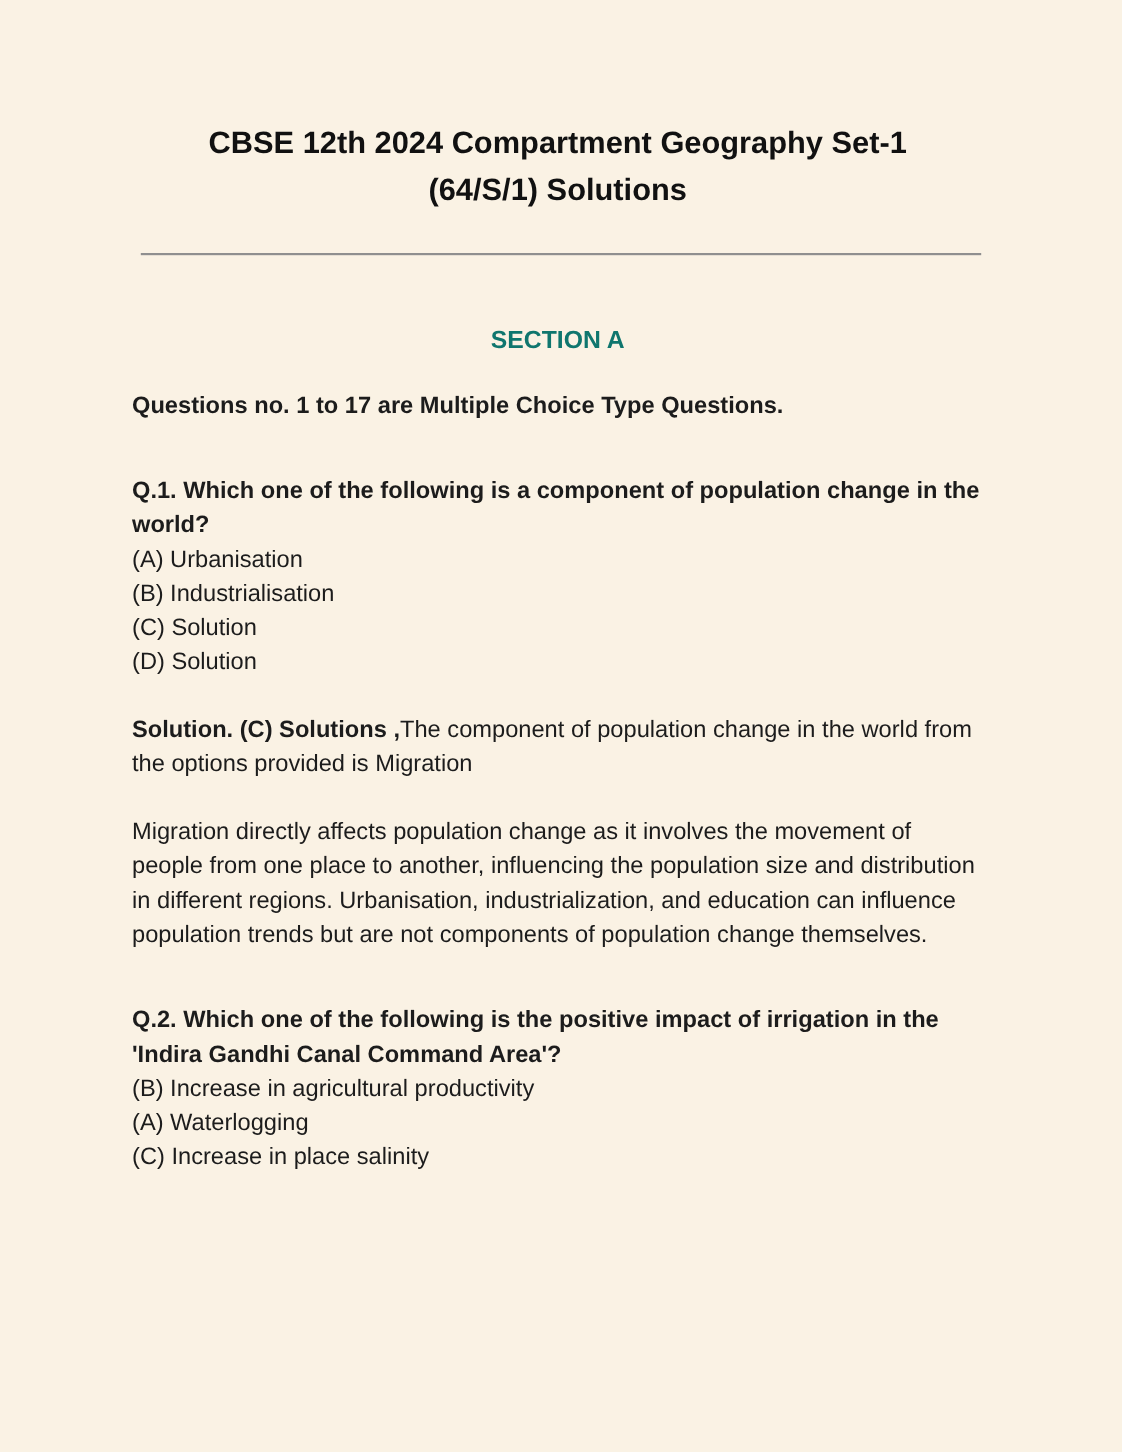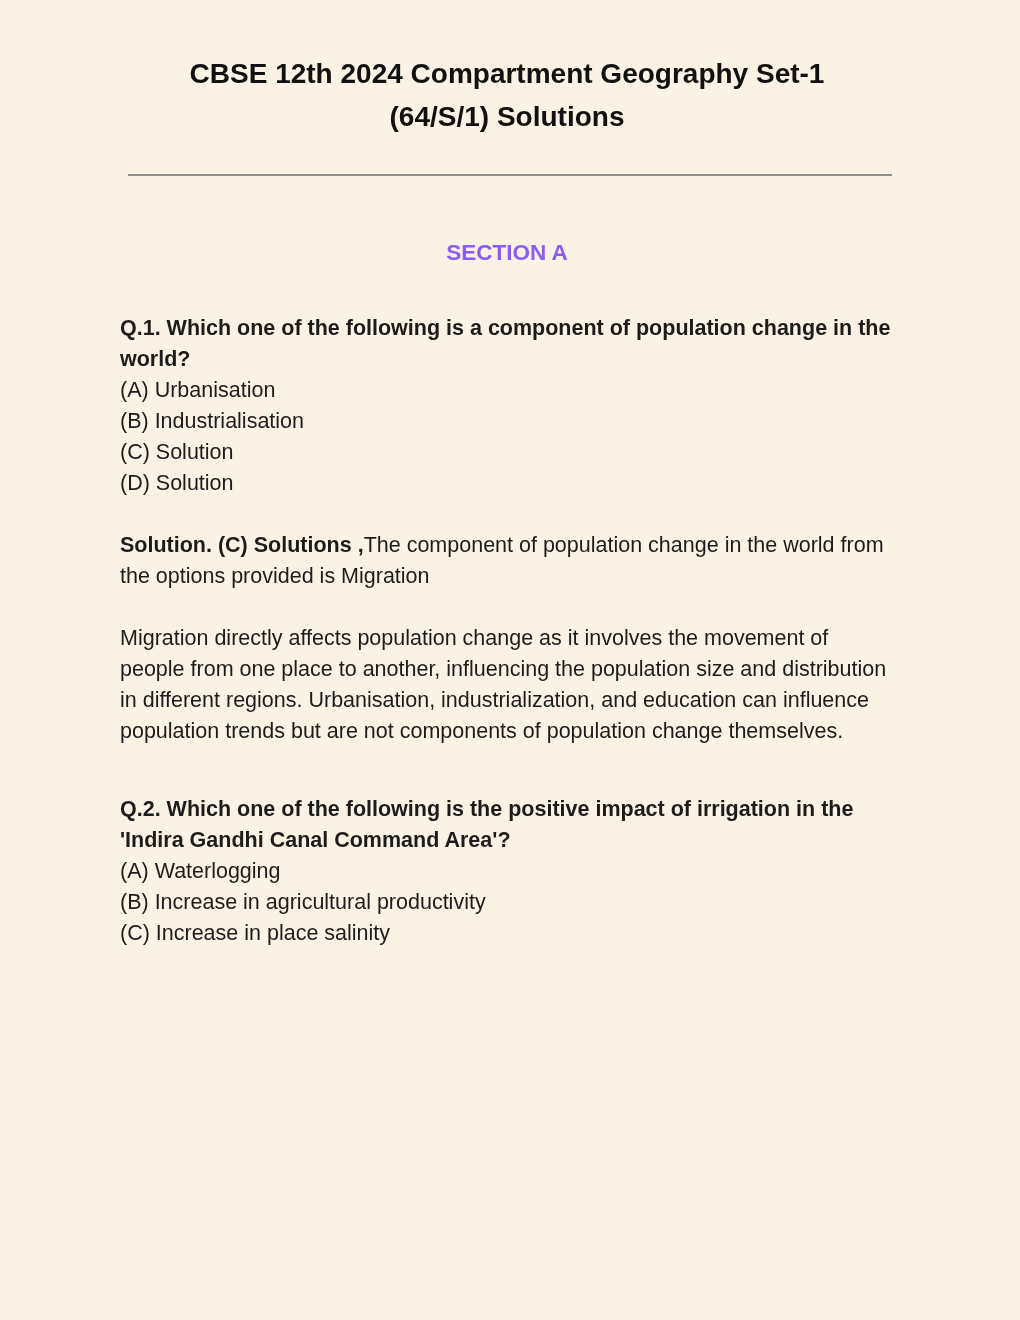--- a/index.html
+++ b/index.html
@@ -12,41 +12,41 @@
     background: #faf2e4;
     font-family: "Liberation Sans", sans-serif;
     color: #1c1c1c;
     -webkit-font-smoothing: antialiased;
     overflow: hidden;
   }
   .page {
     box-sizing: border-box;
     width: 1020px;
     height: 1228px;
-    padding: 52px 126px 0 120px;
+    padding: 108px 126px 0 120px;
   }
   .doc-title {
     text-align: center;
     font-weight: bold;
     font-size: 28px;
     line-height: 43px;
     margin: 0 0 36px 0;
     color: #111;
   }
   .divider {
     border: none;
     border-top: 2px solid #8f8f8f;
     margin: 0 2px 0 8px;
   }
   .section-heading {
     text-align: center;
     font-weight: bold;
     font-size: 22.5px;
     margin: 64px 0 0 0;
-    color: #8b5cf6;
+    color: #0f766e;
   }
   .para {
     font-size: 21.5px;
     line-height: 31px;
     margin: 31px 0 0 0;
   }
   .bold {
     font-weight: bold;
   }
   .question-block {
@@ -75,33 +75,34 @@
 
   <h1 class="doc-title">
     <span>CBSE 12th 2024 Compartment Geography Set-1</span><br>
     <span>(64/S/1) Solutions</span>
   </h1>
 
   <hr class="divider">
 
   <div class="section-heading">SECTION A</div>
 
+  <p class="para bold">Questions no. 1 to 17 are Multiple Choice Type Questions.</p>
 
   <div class="question-block">
     <p class="question-text">Q.1. Which one of the following is a component of population change in the world?</p>
     <p class="option">(A) Urbanisation</p>
     <p class="option">(B) Industrialisation</p>
     <p class="option">(C) Solution</p>
     <p class="option">(D) Solution</p>
   </div>
 
   <p class="para solution"><span class="lead">Solution. (C) Solutions ,</span><span>The component of population change in the world from the options provided is Migration</span></p>
 
   <p class="para">Migration directly affects population change as it involves the movement of people from one place to another, influencing the population size and distribution in different regions. Urbanisation, industrialization, and education can influence population trends but are not components of population change themselves.</p>
 
   <div class="question-block">
     <p class="question-text">Q.2. Which one of the following is the positive impact of irrigation in the 'Indira Gandhi Canal Command Area'?</p>
+    <p class="option">(B) Increase in agricultural productivity</p>
     <p class="option">(A) Waterlogging</p>
-    <p class="option">(B) Increase in agricultural productivity</p>
     <p class="option">(C) Increase in place salinity</p>
   </div>
 
 </div>
 
 </body></html>

